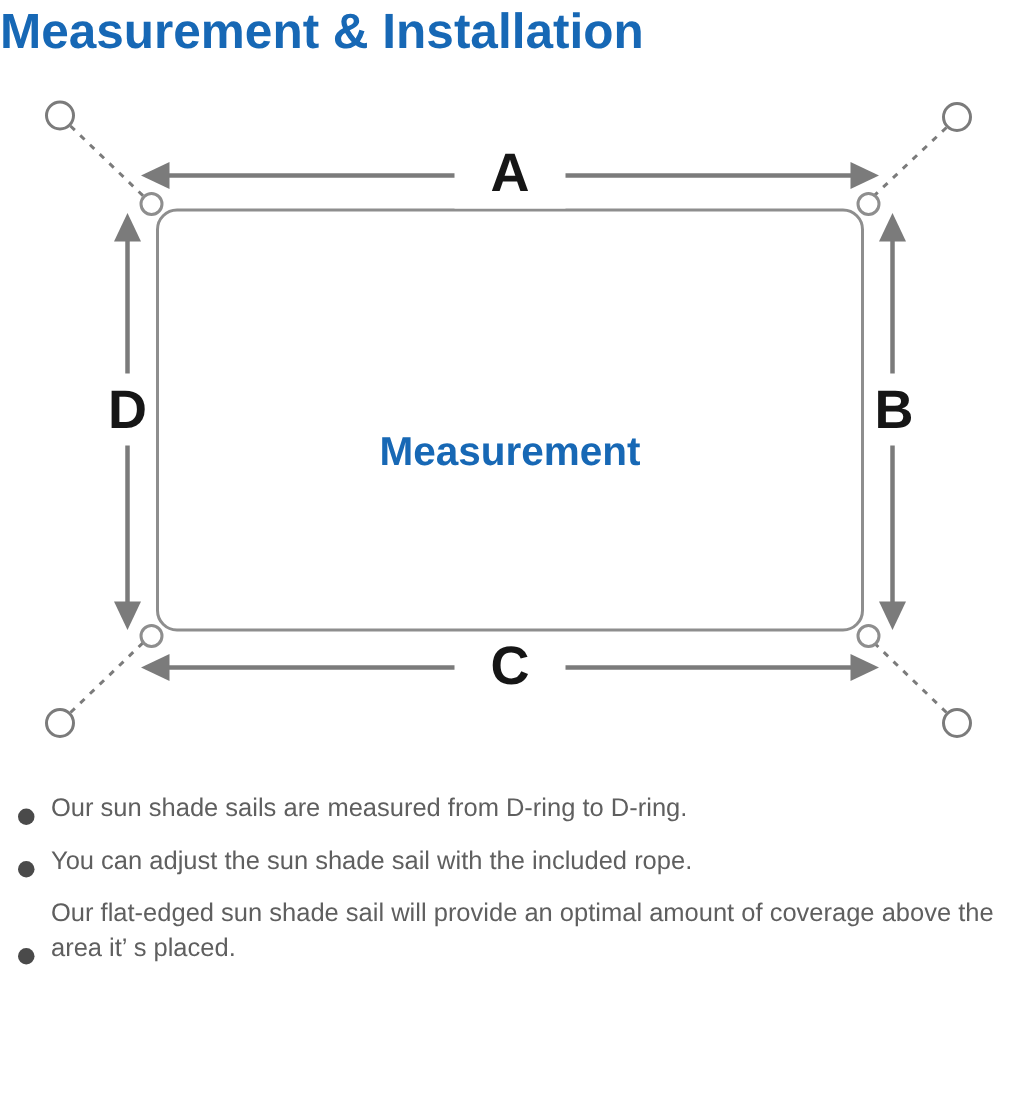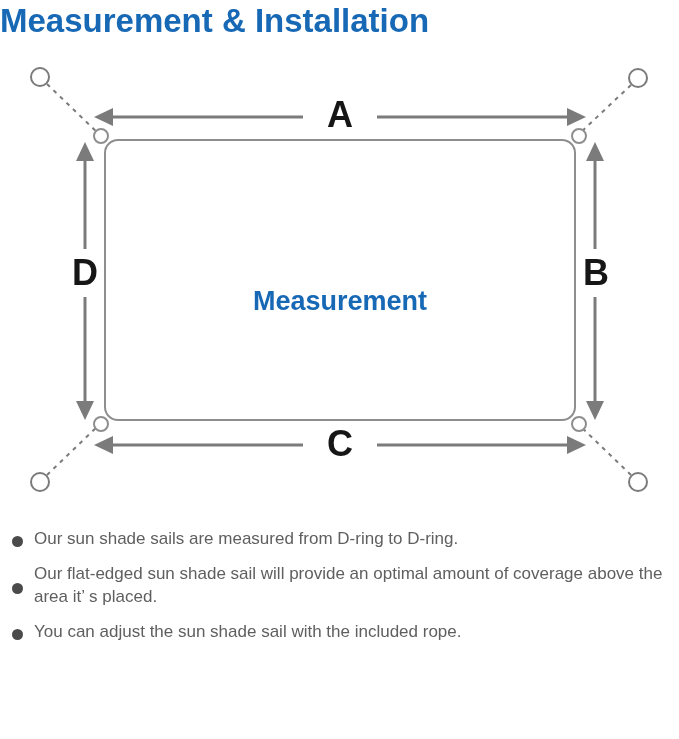--- a/index.html
+++ b/index.html
@@ -57,21 +57,21 @@
     color: #1768b5;
   }
   .notes {
     position: absolute;
     top: 527px; left: 8px;
     width: 662px;
     list-style: none;
   }
   .note-item {
     display: flex;
-    align-items: center;
+    align-items: flex-end;
     margin-bottom: 12px;
     color: #5f5f5f;
     font-size: 17px;
     line-height: 23px;
   }
   .note-dot {
     flex: 0 0 auto;
     width: 11px; height: 11px;
     border-radius: 50%;
     background: #4a4a4a;
@@ -139,21 +139,21 @@
     <div class="sail-title">Measurement</div>
   </div>
 
   <ul class="notes">
     <li class="note-item">
       <span class="note-dot"></span>
       <span class="note-text">Our sun shade sails are measured from D-ring to D-ring.</span>
     </li>
     <li class="note-item">
       <span class="note-dot"></span>
-      <span class="note-text">Our flat-edged sun shade sail will provide an optimal amount of coverage above the area it’ s placed.</span>
+      <span class="note-text">You can adjust the sun shade sail with the included rope.</span>
     </li>
     <li class="note-item">
       <span class="note-dot"></span>
-      <span class="note-text">You can adjust the sun shade sail with the included rope.</span>
+      <span class="note-text">Our flat-edged sun shade sail will provide an optimal amount of coverage above the area it’ s placed.</span>
     </li>
   </ul>
 
 </div>
 
 </body></html>

